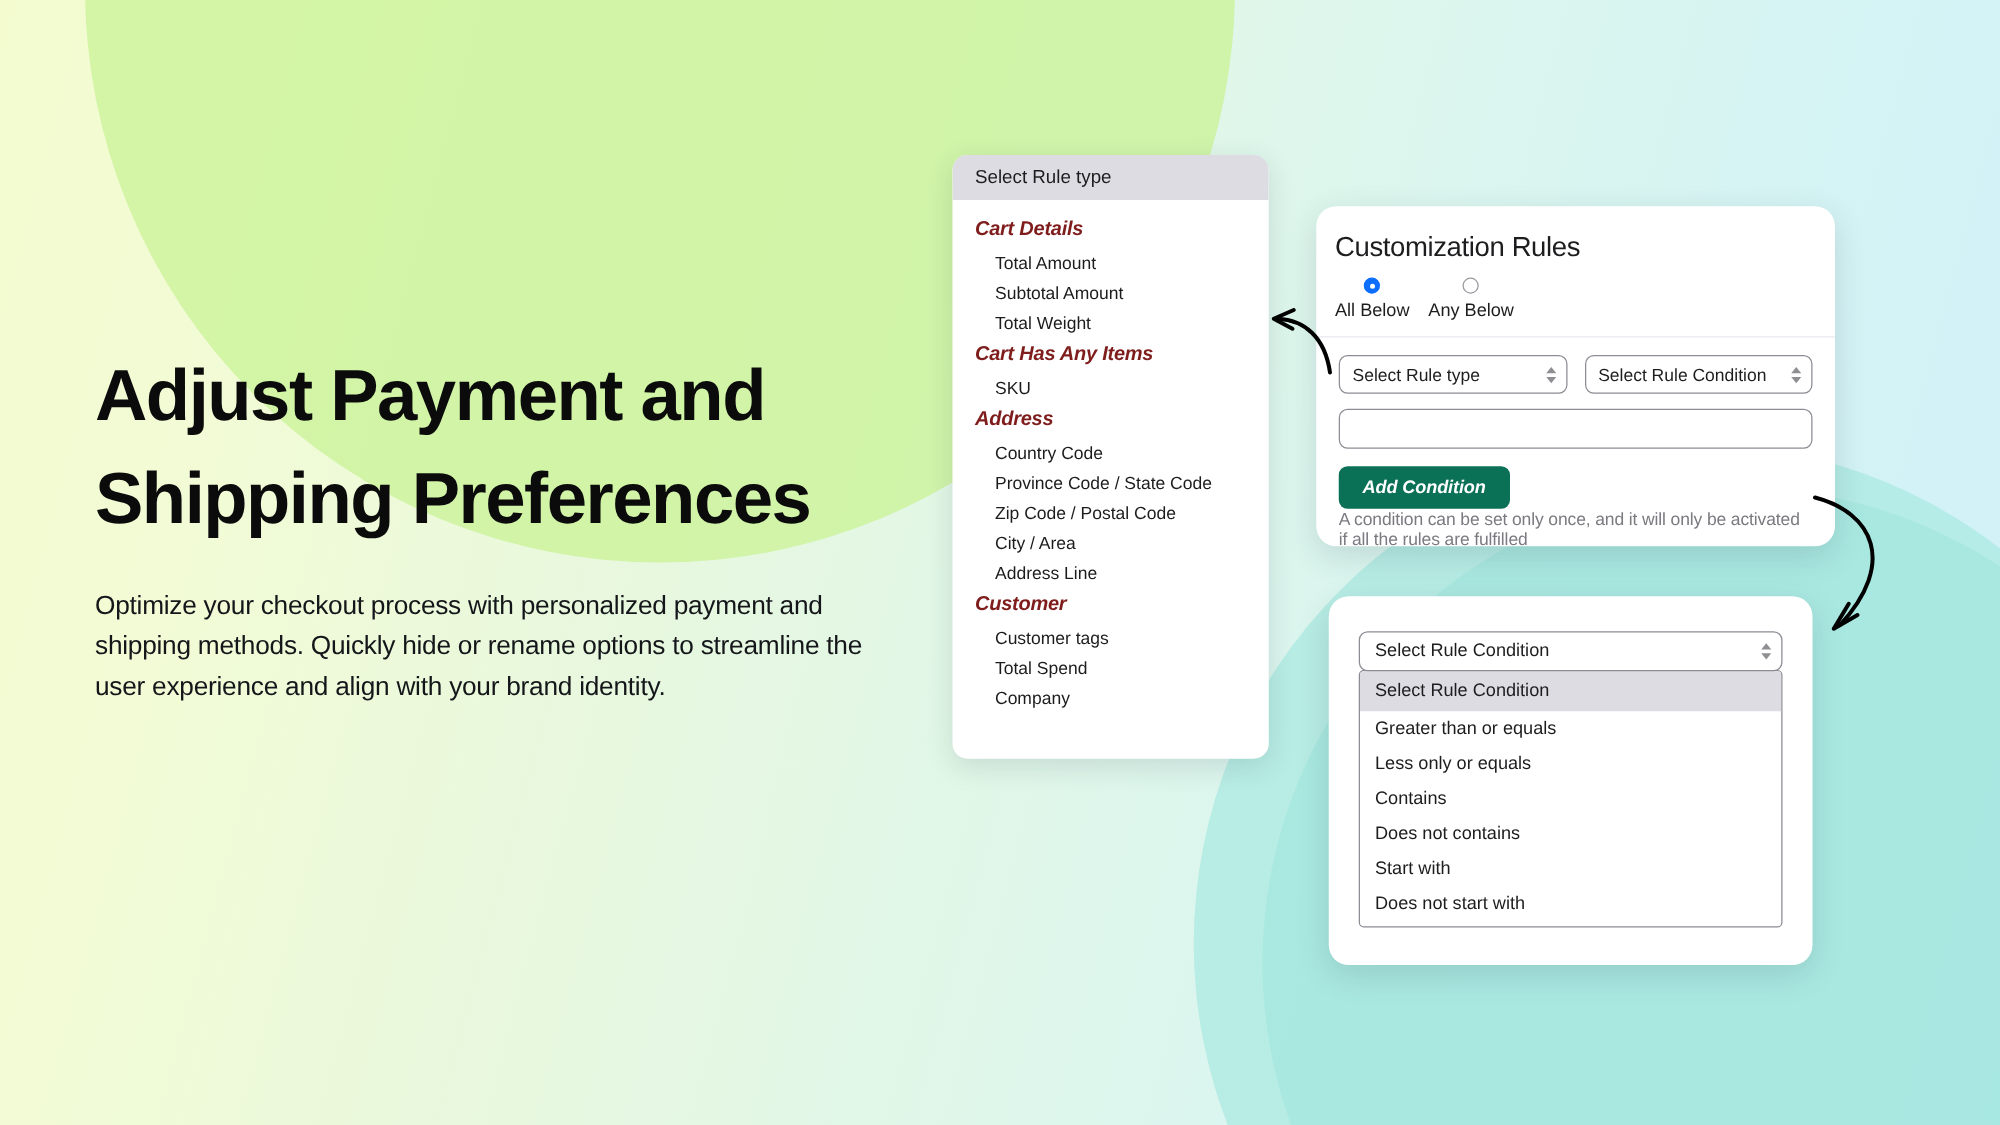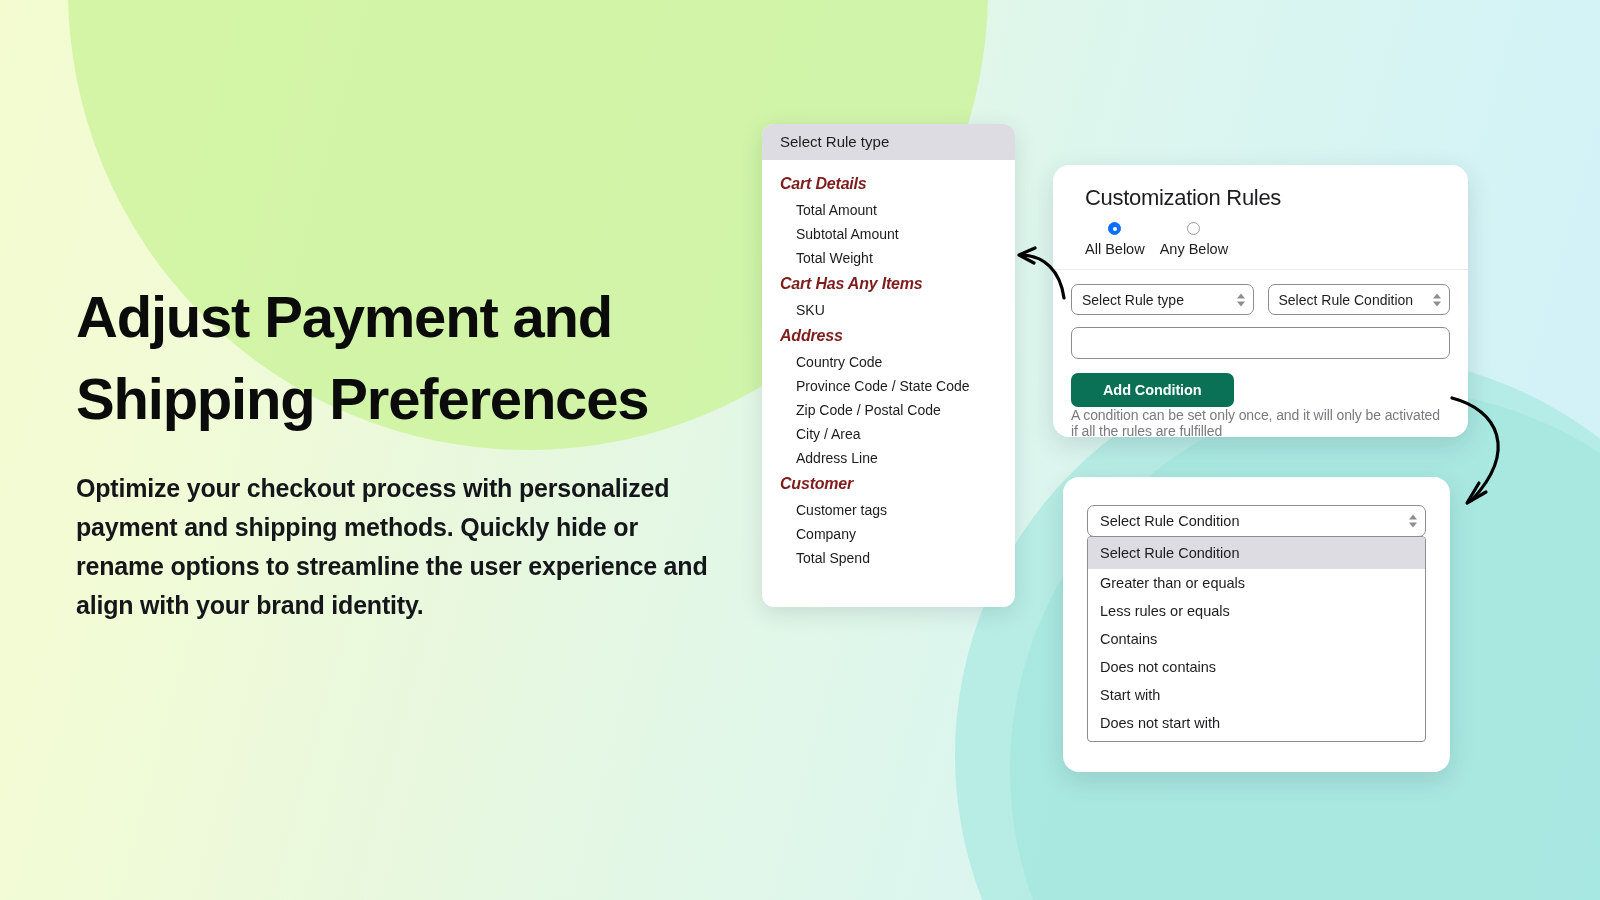--- a/index.html
+++ b/index.html
@@ -48,24 +48,24 @@
   .hero { position: absolute; left: 76px; top: 276px; width: 640px; }
   .hero h1 {
     font-size: 58px;
     line-height: 1.42;
     font-weight: 700;
     letter-spacing: -1.2px;
     color: #0b0b0b;
   }
   .hero p {
     margin-top: 28px;
-    font-size: 25px;
+    font-size: 21px;
     line-height: 1.56;
     color: #14161a;
-    font-weight: 700;
+    font-weight: 400;
     letter-spacing: -0.2px;
   }
 
   
   .rule-type-panel {
     position: absolute;
     left: 762px; top: 124px;
     width: 253px; height: 483px;
     background: #ffffff;
     border-radius: 12px;
@@ -96,21 +96,21 @@
 
   
   .rules-card {
     position: absolute;
     left: 1053px; top: 165px;
     width: 415px; height: 272px;
     background: #fff;
     border-radius: 16px;
     box-shadow: 0 8px 26px rgba(30,45,60,.14);
   }
-  .rules-head { padding: 20px 18px 12px 32px; }
+  .rules-head { padding: 20px 18px 12px 15px; }
   .rules-title {
     font-size: 22px;
     color: #1d1d1f;
     font-weight: 400;
     letter-spacing: -0.3px;
   }
   .radio-row {
     display: flex; align-items: center;
     gap: 9px; margin-top: 11px;
   }
@@ -166,25 +166,26 @@
     border-radius: 7px;
     background: #fff;
   }
   .add-btn {
     margin-top: 14px;
     display: inline-block;
     background: #0a7157;
     color: #fff;
     font-size: 14.5px;
     font-weight: 700;
-    padding: 9px 32px;
+    padding: 9px 19px;
     border-radius: 7px;
     border: none;
     cursor: pointer;
     letter-spacing: -0.1px;
+    font-style: italic;
   }
   .hint {
     font-size: 14px;
     color: #7a7a80;
     letter-spacing: -0.1px;
   }
 
   
   .cond-card {
     position: absolute;
@@ -254,22 +255,22 @@
 
       <div class="rtp-group">Address</div>
       <div class="rtp-item">Country Code</div>
       <div class="rtp-item">Province Code / State Code</div>
       <div class="rtp-item">Zip Code / Postal Code</div>
       <div class="rtp-item">City / Area</div>
       <div class="rtp-item">Address Line</div>
 
       <div class="rtp-group">Customer</div>
       <div class="rtp-item">Customer tags</div>
+      <div class="rtp-item">Total Spend</div>
       <div class="rtp-item">Company</div>
-      <div class="rtp-item">Total Spend</div>
     </div>
   </div>
 
   <div class="rules-card">
     <div class="rules-head">
       <div class="rules-title">Customization Rules</div>
       <div class="radio-row">
         <label class="radio-opt">
           <span class="radio on"></span>
           <span class="radio-label">All Below</span>
@@ -308,21 +309,21 @@
     <div class="cond-select">
       <span>Select Rule Condition</span>
       <span class="stepper">
           <i class="up"></i>
           <i class="dn"></i>
         </span>
     </div>
     <div class="cond-list">
       <div class="cond-opt sel-hl">Select Rule Condition</div>
       <div class="cond-opt">Greater than or equals</div>
-      <div class="cond-opt">Less rules or equals</div>
+      <div class="cond-opt">Less only or equals</div>
       <div class="cond-opt">Contains</div>
       <div class="cond-opt">Does not contains</div>
       <div class="cond-opt">Start with</div>
       <div class="cond-opt">Does not start with</div>
     </div>
   </div>
 
   <svg class="arrow-svg" id="arrow-left" width="70" height="70" viewBox="0 0 70 70">
     <path d="M62 62 C 58 34, 42 20, 20 19" fill="none" stroke="#000" stroke-width="3.2" stroke-linecap="round"></path>
     <path d="M33 12 L 17 19 L 32 27" fill="none" stroke="#000" stroke-width="3.2" stroke-linecap="round" stroke-linejoin="round"></path>

